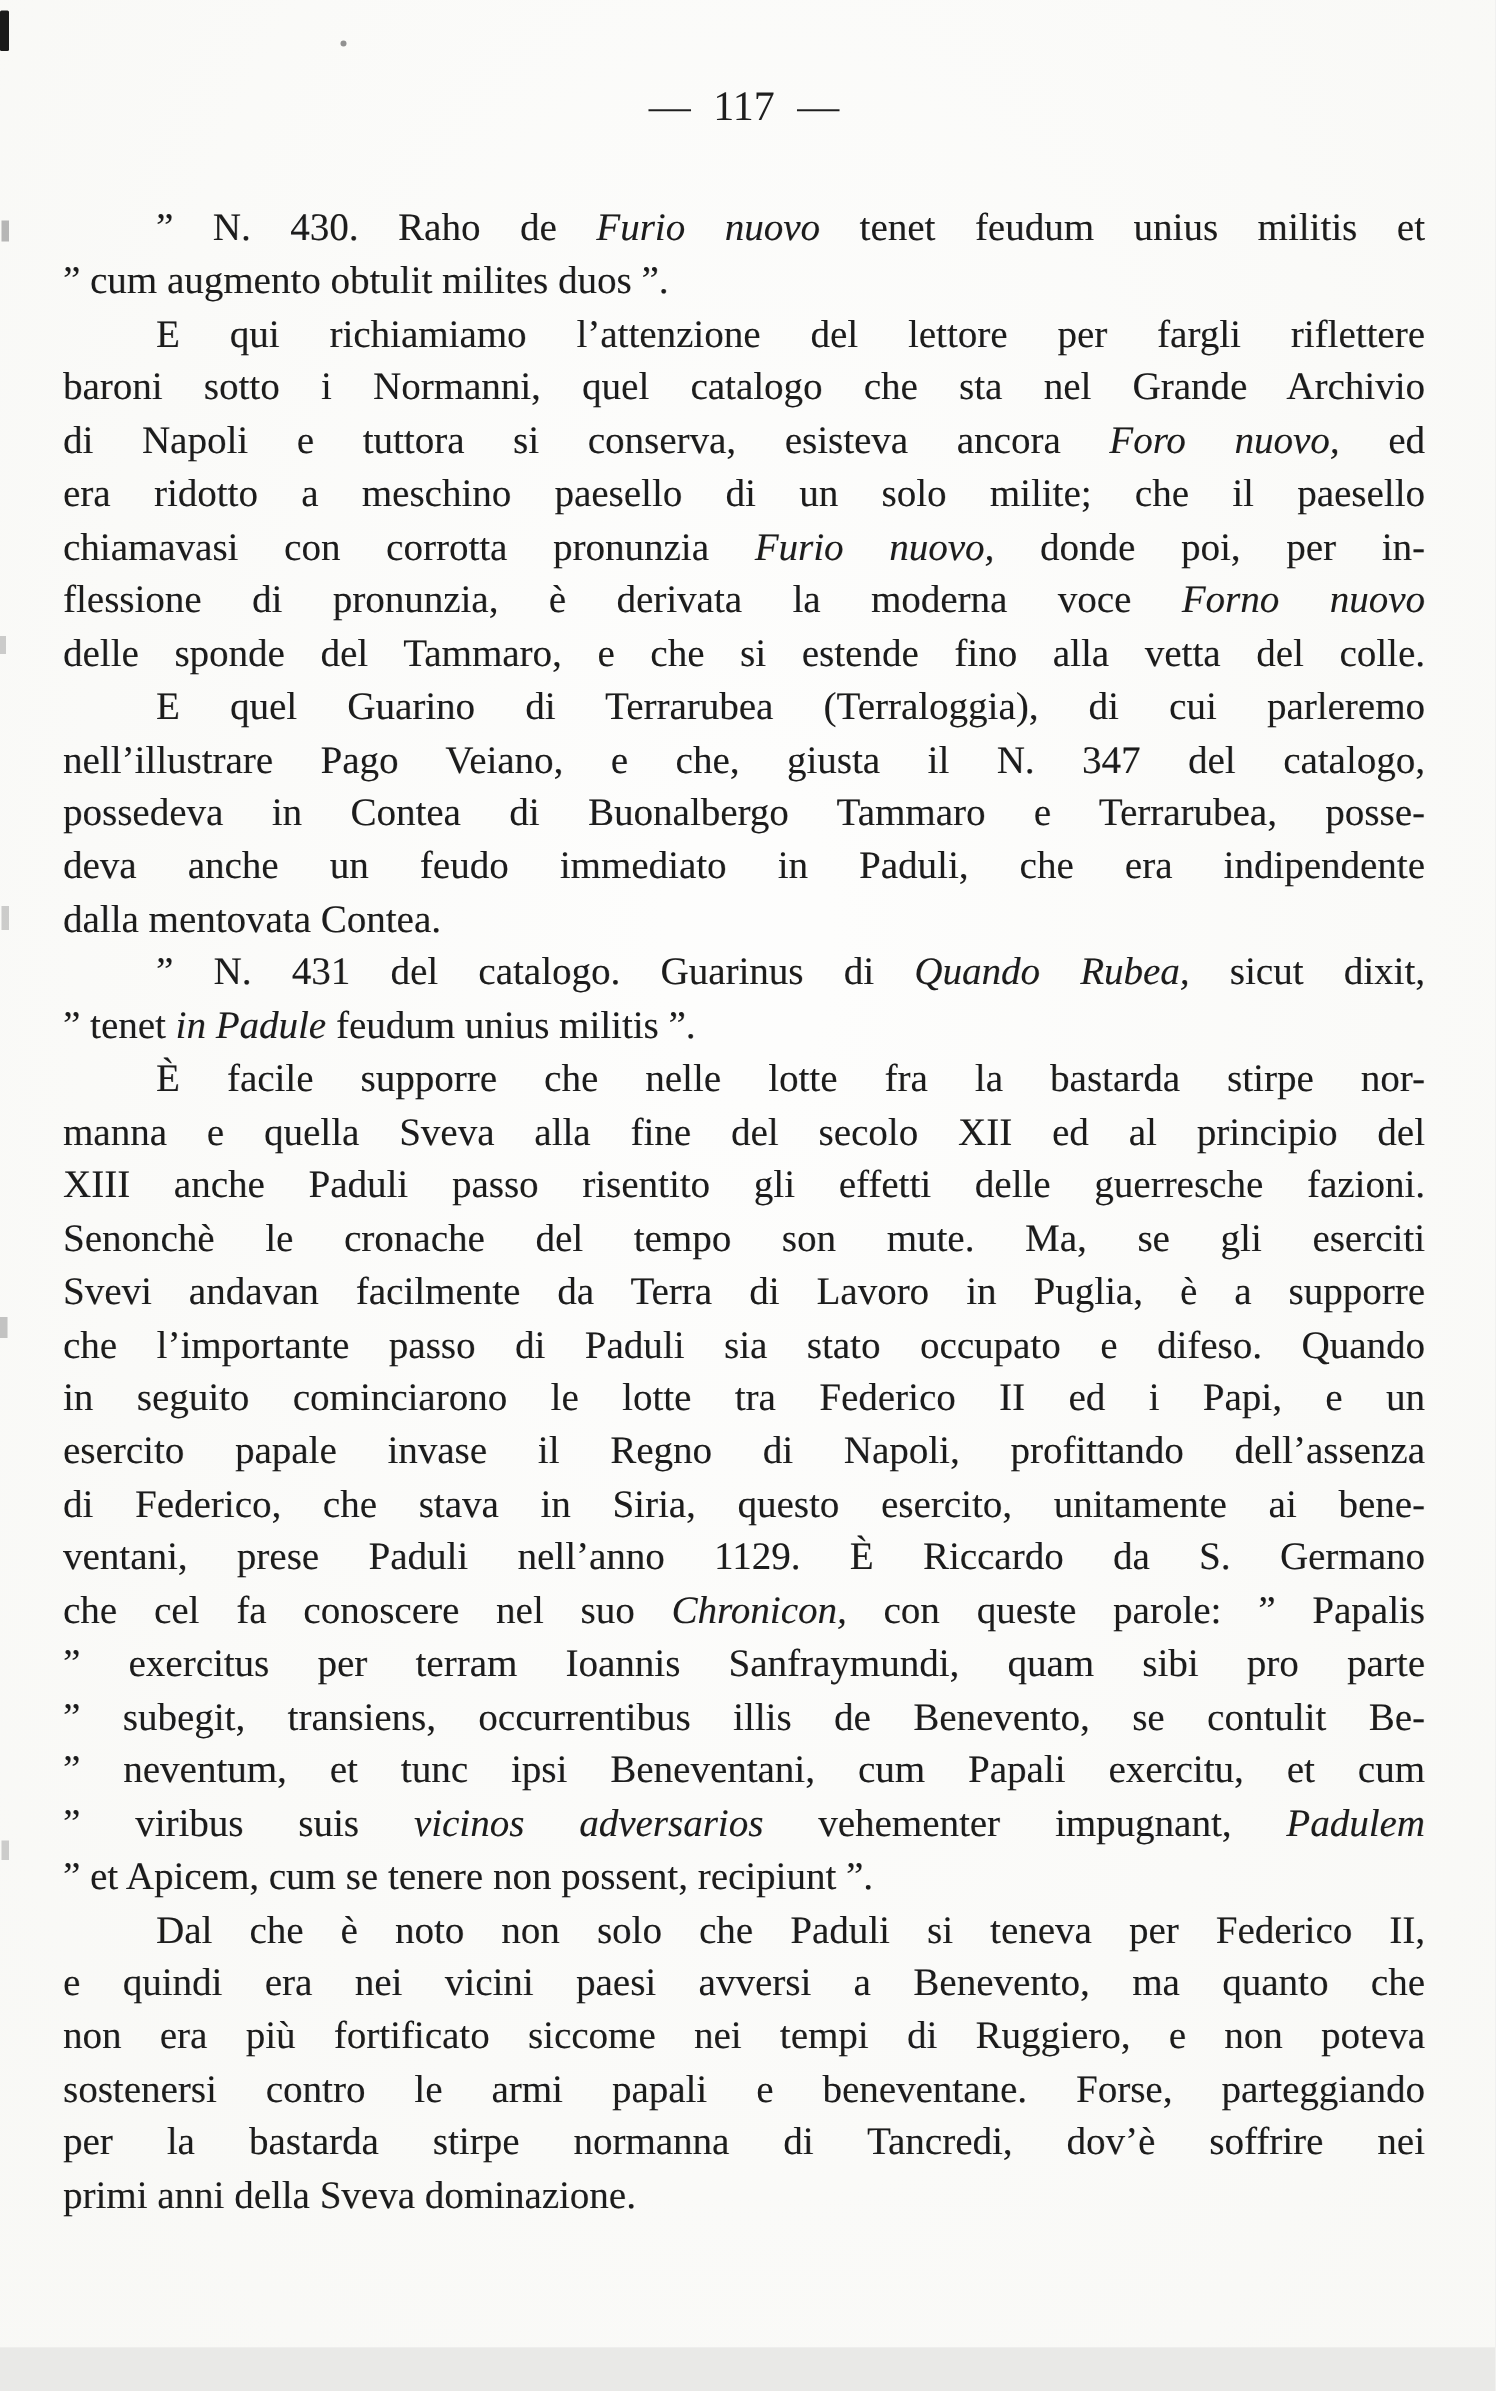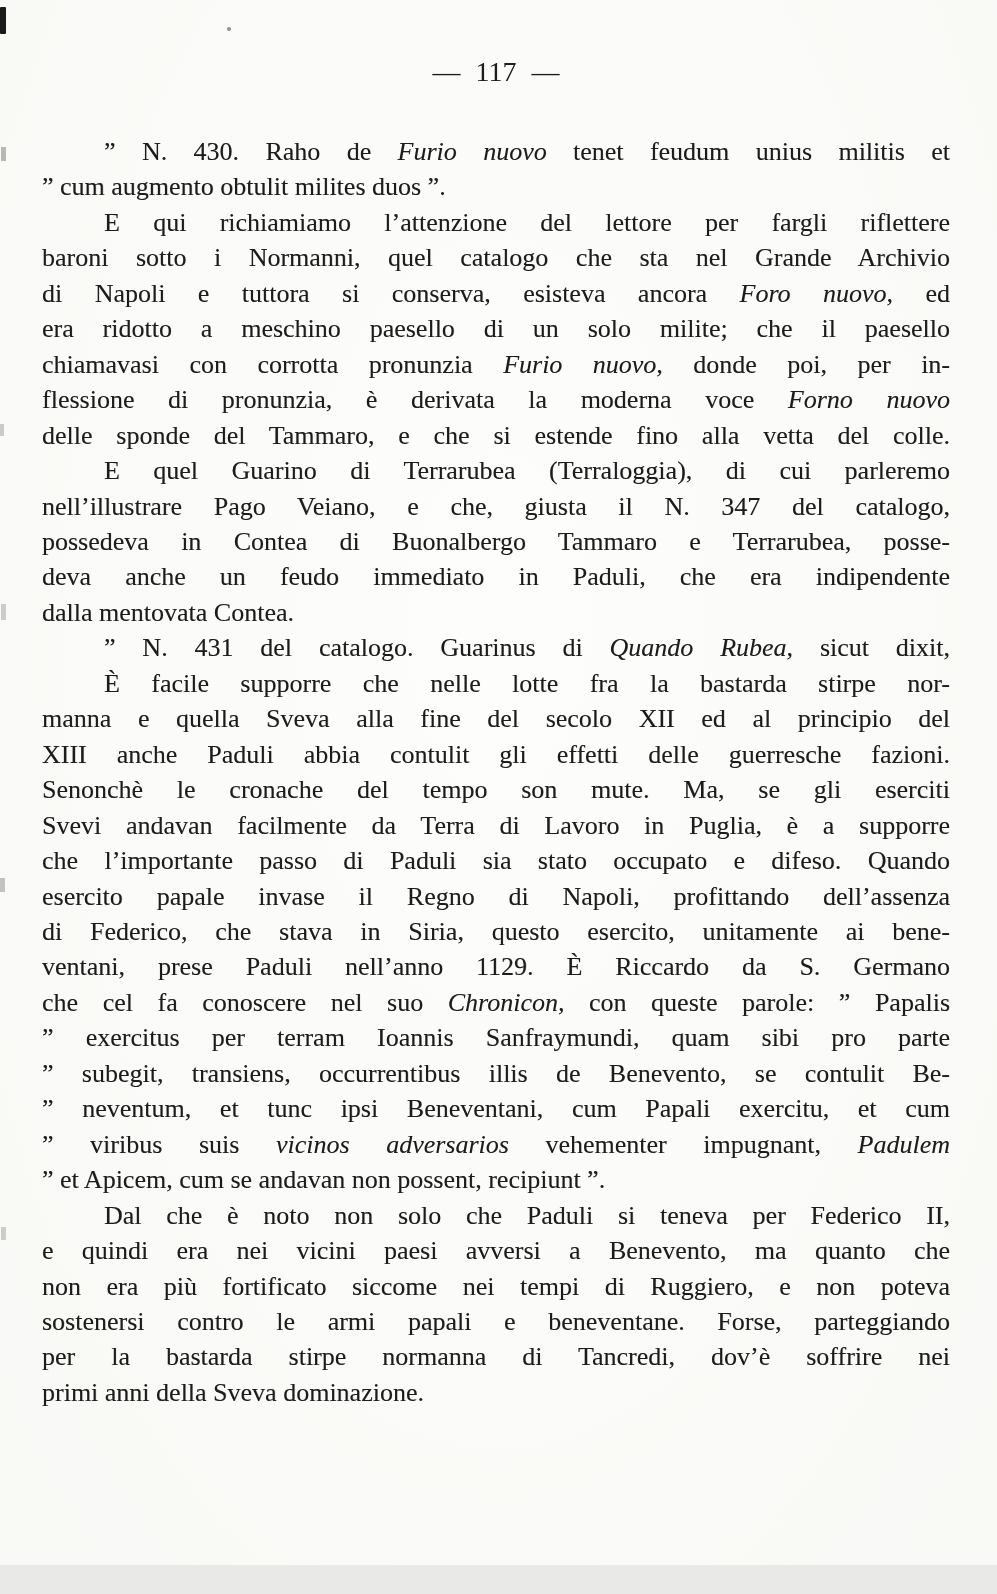--- a/index.html
+++ b/index.html
@@ -88,35 +88,37 @@
       <div class="line"><span>era ridotto a meschino paesello di un solo milite; che il paesello</span></div>
       <div class="line"><span>chiamavasi con corrotta pronunzia </span><span class="it">Furio nuovo,</span><span> donde poi, per in-</span></div>
       <div class="line"><span>flessione di pronunzia, è derivata la moderna voce </span><span class="it">Forno nuovo</span></div>
       <div class="line"><span>delle sponde del Tammaro, e che si estende fino alla vetta del colle.</span></div>
       <div class="line indent"><span>E quel Guarino di Terrarubea (Terraloggia), di cui parleremo</span></div>
       <div class="line"><span>nell’illustrare Pago Veiano, e che, giusta il N. 347 del catalogo,</span></div>
       <div class="line"><span>possedeva in Contea di Buonalbergo Tammaro e Terrarubea, posse-</span></div>
       <div class="line"><span>deva anche un feudo immediato in Paduli, che era indipendente</span></div>
       <div class="line nofill"><span>dalla mentovata Contea.</span></div>
       <div class="line indent"><span>” N. 431 del catalogo. Guarinus di </span><span class="it">Quando Rubea,</span><span> sicut dixit,</span></div>
+      <div class="line nofill"><span>” tenet </span><span class="it">in Padule</span><span> feudum unius militis ”.</span></div>
       <div class="line indent"><span>È facile supporre che nelle lotte fra la bastarda stirpe nor-</span></div>
       <div class="line"><span>manna e quella Sveva alla fine del secolo XII ed al principio del</span></div>
-      <div class="line"><span>XIII anche Paduli abbia contulit gli effetti delle guerresche fazioni.</span></div>
+      <div class="line"><span>XIII anche Paduli passo risentito gli effetti delle guerresche fazioni.</span></div>
       <div class="line"><span>Senonchè le cronache del tempo son mute. Ma, se gli eserciti</span></div>
       <div class="line"><span>Svevi andavan facilmente da Terra di Lavoro in Puglia, è a supporre</span></div>
       <div class="line"><span>che l’importante passo di Paduli sia stato occupato e difeso. Quando</span></div>
+      <div class="line"><span>in seguito cominciarono le lotte tra Federico II ed i Papi, e un</span></div>
       <div class="line"><span>esercito papale invase il Regno di Napoli, profittando dell’assenza</span></div>
       <div class="line"><span>di Federico, che stava in Siria, questo esercito, unitamente ai bene-</span></div>
       <div class="line"><span>ventani, prese Paduli nell’anno 1129. È Riccardo da S. Germano</span></div>
       <div class="line"><span>che cel fa conoscere nel suo </span><span class="it">Chronicon,</span><span> con queste parole: ” Papalis</span></div>
       <div class="line"><span>” exercitus per terram Ioannis Sanfraymundi, quam sibi pro parte</span></div>
       <div class="line"><span>” subegit, transiens, occurrentibus illis de Benevento, se contulit Be-</span></div>
       <div class="line"><span>” neventum, et tunc ipsi Beneventani, cum Papali exercitu, et cum</span></div>
       <div class="line"><span>” viribus suis </span><span class="it">vicinos adversarios</span><span> vehementer impugnant, </span><span class="it">Padulem</span></div>
-      <div class="line nofill"><span>” et Apicem, cum se andavan non possent, recipiunt ”.</span></div>
+      <div class="line nofill"><span>” et Apicem, cum se tenere non possent, recipiunt ”.</span></div>
       <div class="line indent"><span>Dal che è noto non solo che Paduli si teneva per Federico II,</span></div>
       <div class="line"><span>e quindi era nei vicini paesi avversi a Benevento, ma quanto che</span></div>
       <div class="line"><span>non era più fortificato siccome nei tempi di Ruggiero, e non poteva</span></div>
       <div class="line"><span>sostenersi contro le armi papali e beneventane. Forse, parteggiando</span></div>
       <div class="line"><span>per la bastarda stirpe normanna di Tancredi, dov’è soffrire nei</span></div>
       <div class="line nofill"><span>primi anni della Sveva dominazione.</span></div>
     </div>
 </div>
 
 </body></html>

